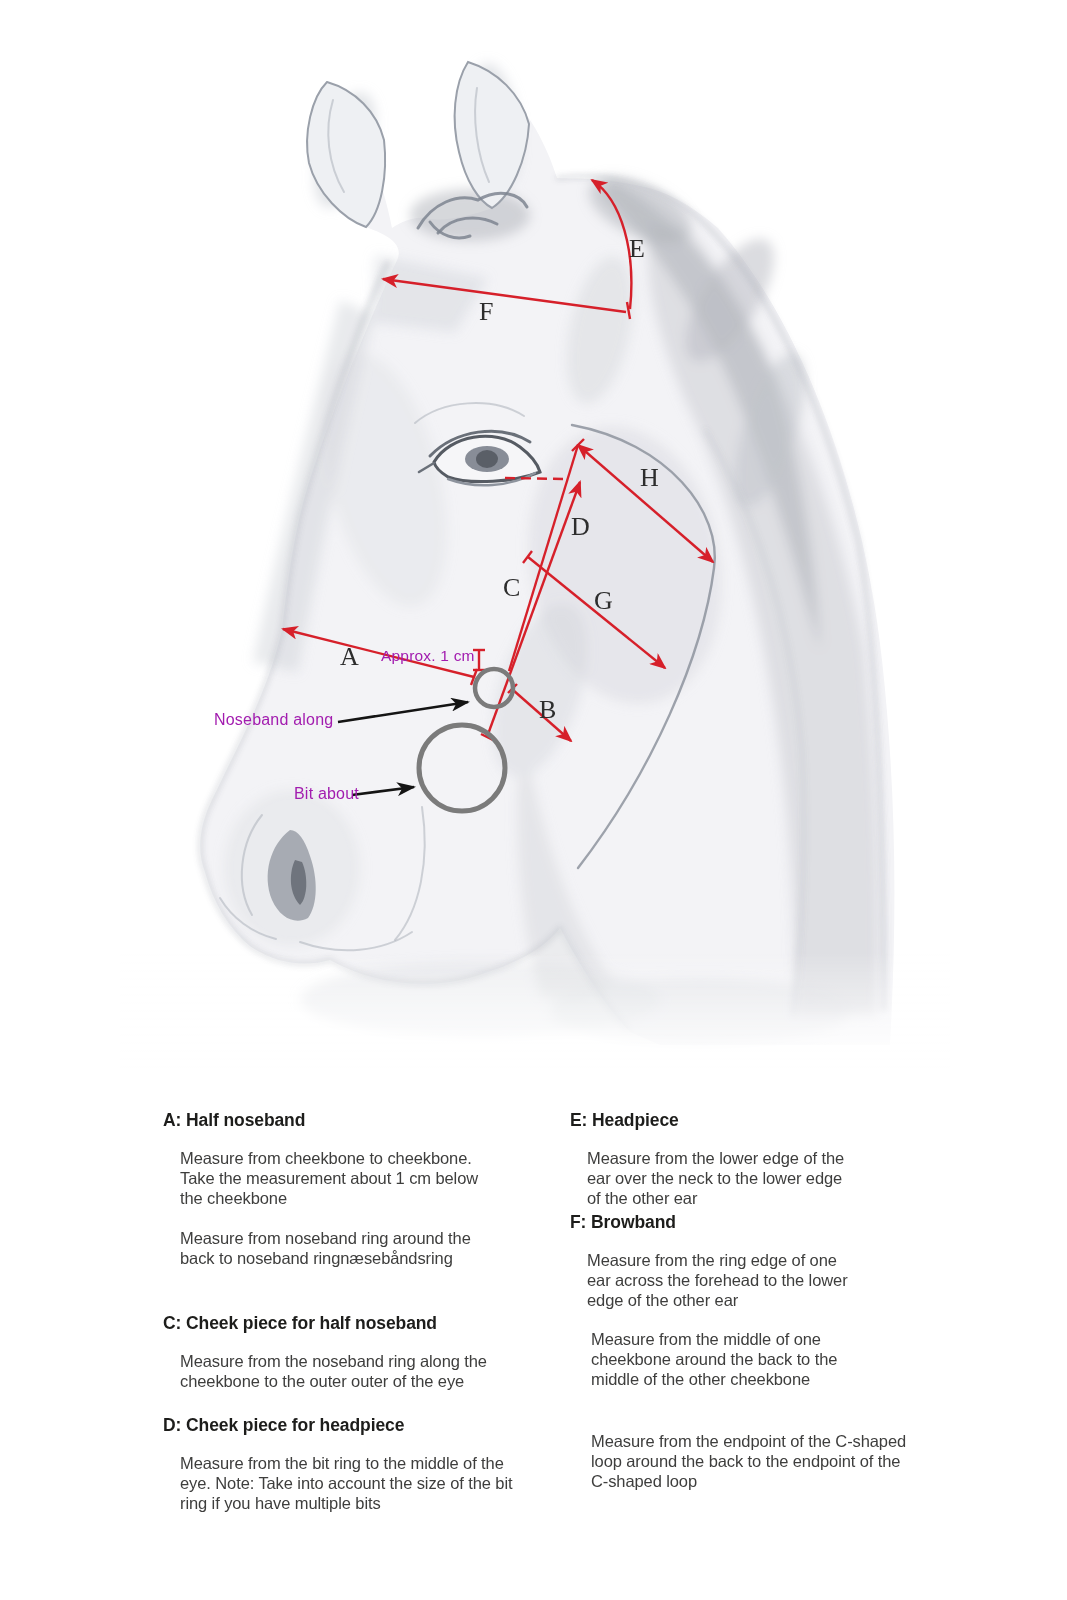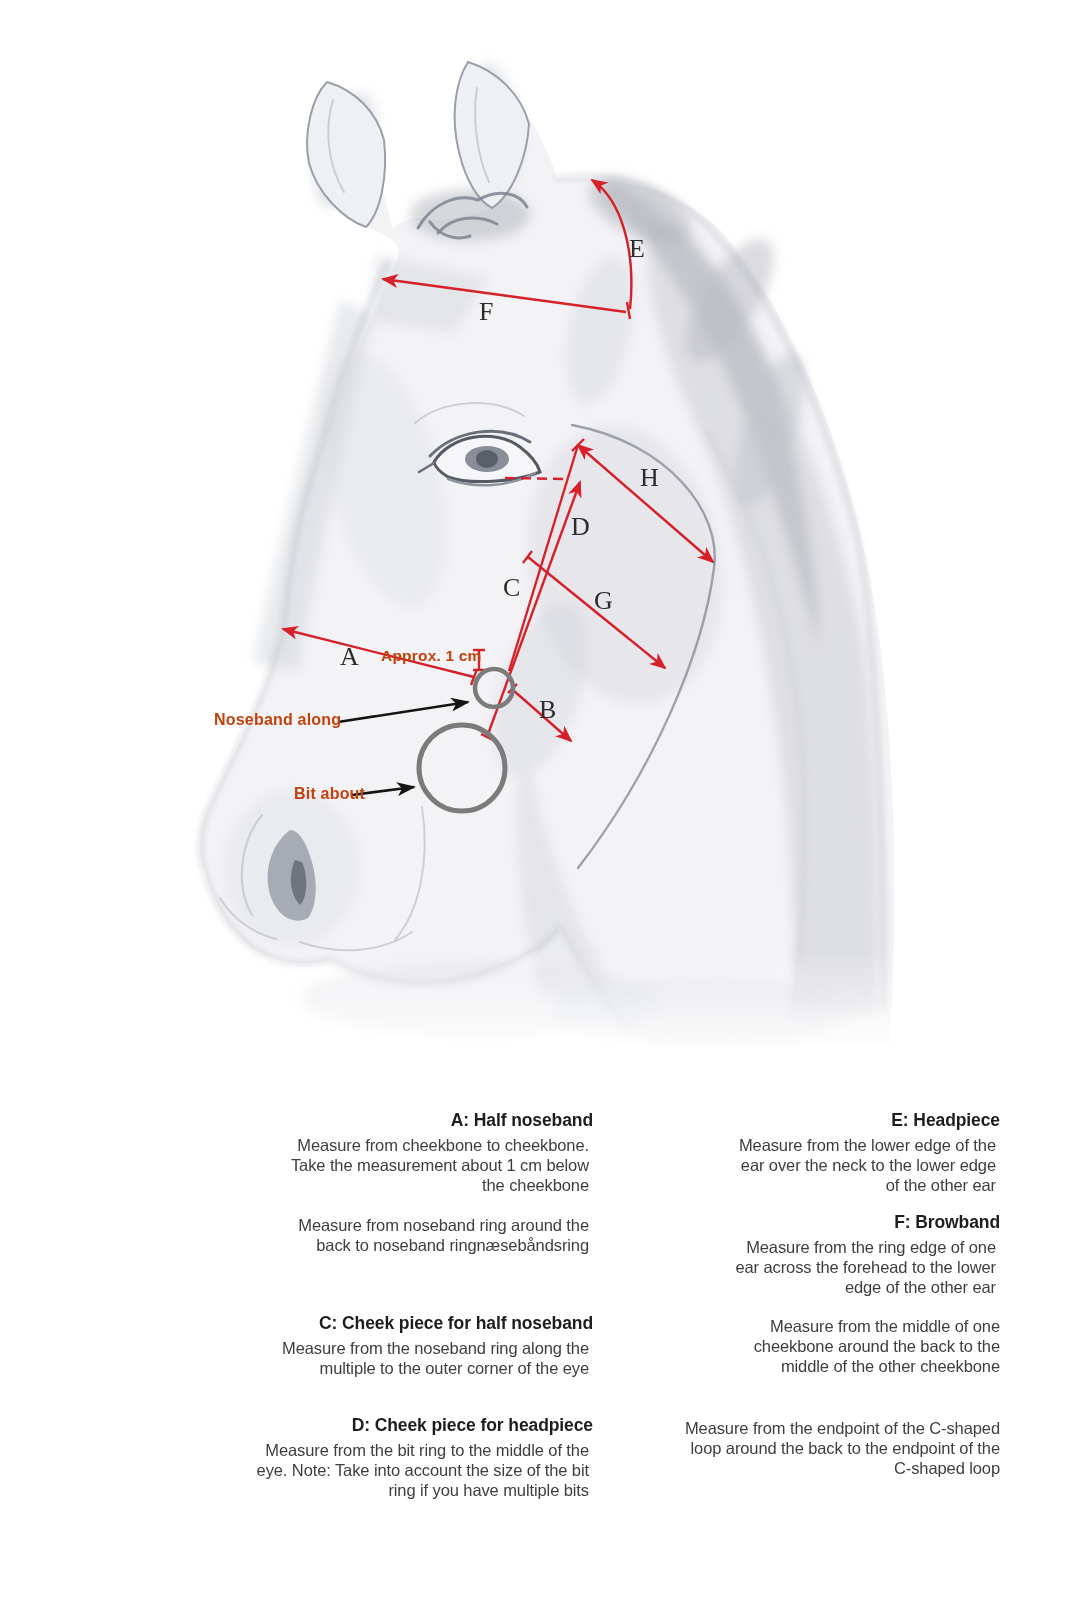--- a/index.html
+++ b/index.html
@@ -22,30 +22,30 @@
   .red{stroke:var(--annotation-red,#d6202a);stroke-width:2.4;fill:none;stroke-linecap:butt;}
   .red-dash{stroke:var(--annotation-red,#d6202a);stroke-width:2.4;fill:none;stroke-dasharray:10 6;}
   .blk{stroke:var(--arrow-black,#141414);stroke-width:2.6;fill:none;}
   .ring{stroke:var(--ring-gray,#7b7b7b);fill:none;}
   
   .letter{
     position:absolute;font-family:"Liberation Serif","DejaVu Serif",serif;
     font-size:26px;color:#2d2d2d;line-height:1;
   }
   .tag{
-    position:absolute;font-size:15.5px;color:#c2410c;line-height:1;letter-spacing:.2px;font-weight:bold;
-  }
-  
-  .legend-item{position:absolute;width:430px;text-align:right;}
+    position:absolute;font-size:15.5px;color:#a21caf;line-height:1;letter-spacing:.2px;
+  }
+  
+  .legend-item{position:absolute;width:430px;}
   .legend-item h3{
     margin:0 0 4px 0;font-size:17.5px;line-height:22px;font-weight:bold;color:#1d1d1b;
     letter-spacing:-0.1px;
   }
   .legend-item p{
-    margin:4px;font-size:16.5px;line-height:20px;color:#3e3e3d;white-space:pre-line;
+    margin:17px;font-size:16.5px;line-height:20px;color:#3e3e3d;white-space:pre-line;
     letter-spacing:-0.1px;
   }
 </style>
 </head>
 <body>
 
 <div id="stage">
 
   <svg id="horse-svg" width="1067" height="1600" viewBox="0 0 1067 1600">
     <defs>
@@ -210,21 +210,21 @@
 Take the measurement about 1 cm below
 the cheekbone</p>
   </div>
   <div class="legend-item" style="left:163px;top:1211px">
     <p>Measure from noseband ring around the
 back to noseband ringnæsebåndsring</p>
   </div>
   <div class="legend-item" style="left:163px;top:1312px">
     <h3>C: Cheek piece for half noseband</h3>
     <p>Measure from the noseband ring along the
-multiple to the outer corner of the eye</p>
+cheekbone to the outer outer of the eye</p>
   </div>
   <div class="legend-item" style="left:163px;top:1414px">
     <h3>D: Cheek piece for headpiece</h3>
     <p>Measure from the bit ring to the middle of the
 eye. Note: Take into account the size of the bit
 ring if you have multiple bits</p>
   </div>
   <div class="legend-item" style="left:570px;top:1109px">
     <h3>E: Headpiece</h3>
     <p>Measure from the lower edge of the

